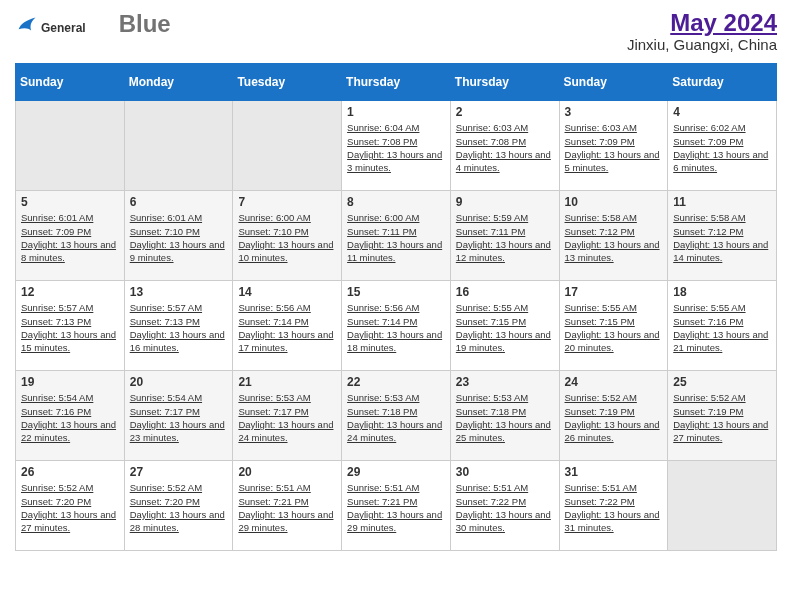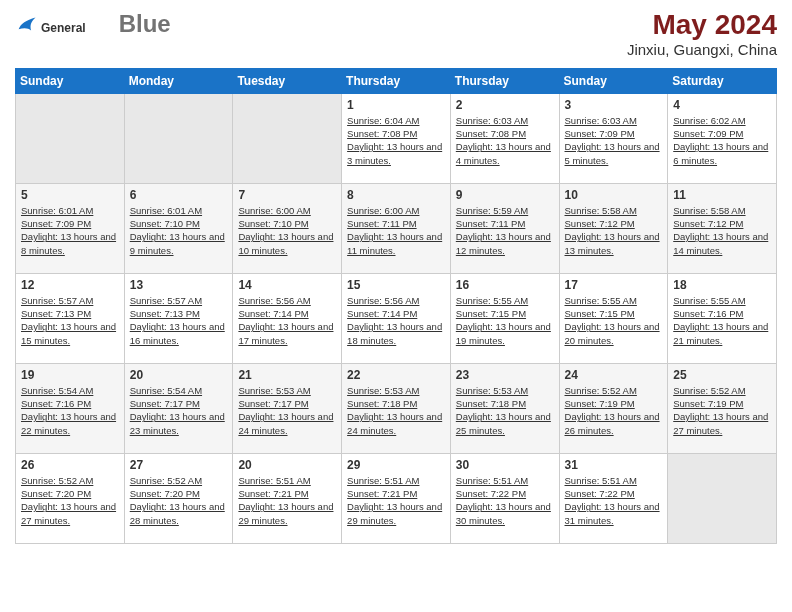--- a/index.html
+++ b/index.html
@@ -33,40 +33,41 @@
       margin-left: 33px;
     }
     .logo-bird {
       width: 22px;
       height: 22px;
     }
     .title-area {
       text-align: right;
     }
     .month-title {
-      font-size: 28px;
-      font-weight: bold;
-      color: #7f1d1d;
+      font-size: 24px;
+      font-weight: bold;
+      color: #4c1d95;
       line-height: 1.1;
+      text-decoration: underline;
     }
     .location {
       font-size: 15px;
       color: #333;
     }
     .calendar {
       width: 100%;
       border-collapse: collapse;
       border: 1px solid #ccc;
     }
     .calendar th {
       background-color: #1a73c7;
       color: #fff;
       font-size: 12px;
       font-weight: bold;
-      padding: 5px 4px;
+      padding: 11px 4px;
       text-align: left;
       border: 1px solid #1a73c7;
     }
     .calendar td {
       vertical-align: top;
       border: 1px solid #ccc;
       padding: 4px 5px;
       width: 14.28%;
       height: 90px;
       font-size: 10px;

